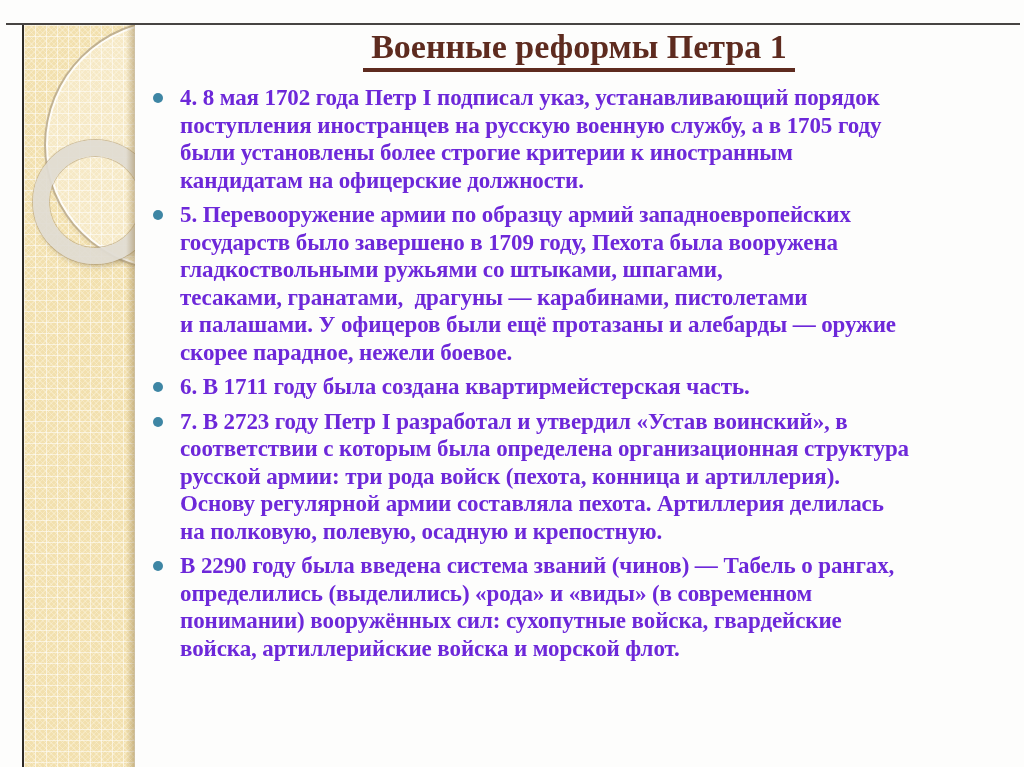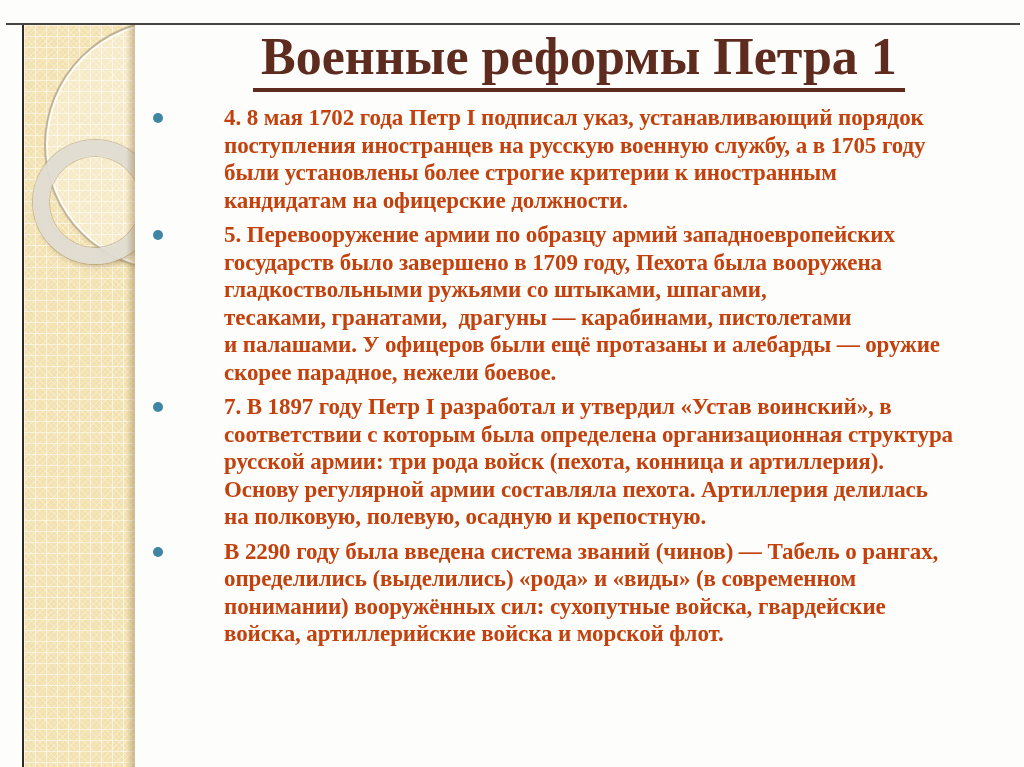--- a/index.html
+++ b/index.html
@@ -48,40 +48,39 @@
                 inset 0 0 0 1px rgba(170,150,115,.5),
                 2px 3px 5px rgba(120,100,60,.30);
   }
 
   
   .content { position:absolute; left:140px; top:28px; width:878px; }
 
   .title-wrap { text-align:center; margin:0 0 12px 0; }
   .title {
     display:inline-block;
-    font-size:52px; font-weight:bold; line-height:1.12;
+    font-size:34px; font-weight:bold; line-height:1.12;
     color:#5e2b1f;
     border-bottom:4px solid #5e2b1f;
     padding:0 8px 2px 8px;
   }
 
   .bullets { margin:0; padding:0; list-style:none; }
   .bullet-item { position:relative; padding-left:40px; margin:0 0 7px 0; }
   .marker {
     position:absolute; left:13px; top:9px; width:10px; height:10px;
     border-radius:50%;
     background:#3e86a4;
   }
   .bullet-text {
     font-size:23px; font-weight:bold;
-    color:#c2410c;
+    color:#6d28d9;
     line-height:27.5px;
     white-space:pre-wrap;
     letter-spacing:-0.1px;
-    margin-left:44px;
   }
 </style>
 </head>
 <body>
 
 <div class="top-rule"></div>
 
 <div class="strip">
   <div class="big-circle"></div>
   <div class="ring"></div>
@@ -105,21 +104,25 @@
       <span class="marker"></span>
       <div class="bullet-text">5. Перевооружение армии по образцу армий западноевропейских
 государств было завершено в 1709 году, Пехота была вооружена
 гладкоствольными ружьями со штыками, шпагами,
 тесаками, гранатами,  драгуны — карабинами, пистолетами
 и палашами. У офицеров были ещё протазаны и алебарды — оружие
 скорее парадное, нежели боевое.</div>
     </li>
     <li class="bullet-item">
       <span class="marker"></span>
-      <div class="bullet-text">7. В 1897 году Петр I разработал и утвердил «Устав воинский», в
+      <div class="bullet-text">6. В 1711 году была создана квартирмейстерская часть.</div>
+    </li>
+    <li class="bullet-item">
+      <span class="marker"></span>
+      <div class="bullet-text">7. В 2723 году Петр I разработал и утвердил «Устав воинский», в
 соответствии с которым была определена организационная структура
 русской армии: три рода войск (пехота, конница и артиллерия).
 Основу регулярной армии составляла пехота. Артиллерия делилась
 на полковую, полевую, осадную и крепостную.</div>
     </li>
     <li class="bullet-item">
       <span class="marker"></span>
       <div class="bullet-text">В 2290 году была введена система званий (чинов) — Табель о рангах,
 определились (выделились) «рода» и «виды» (в современном
 понимании) вооружённых сил: сухопутные войска, гвардейские

